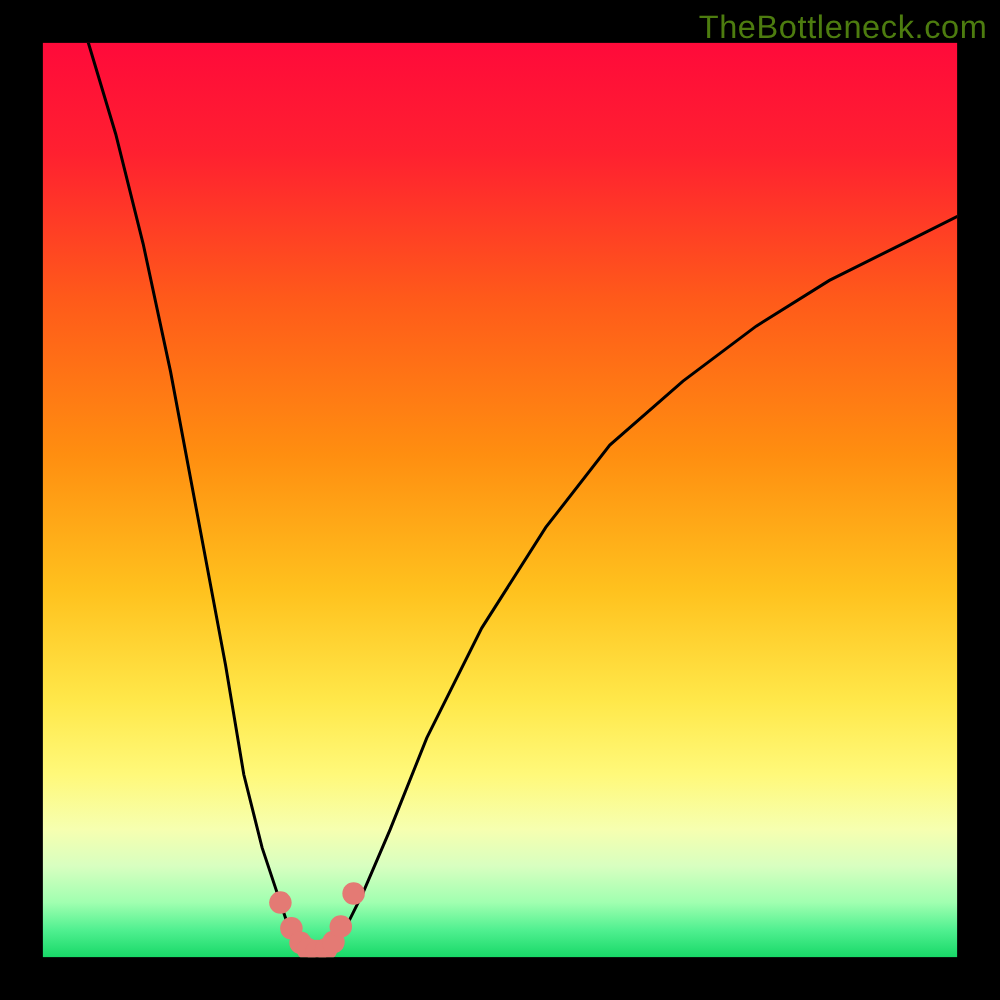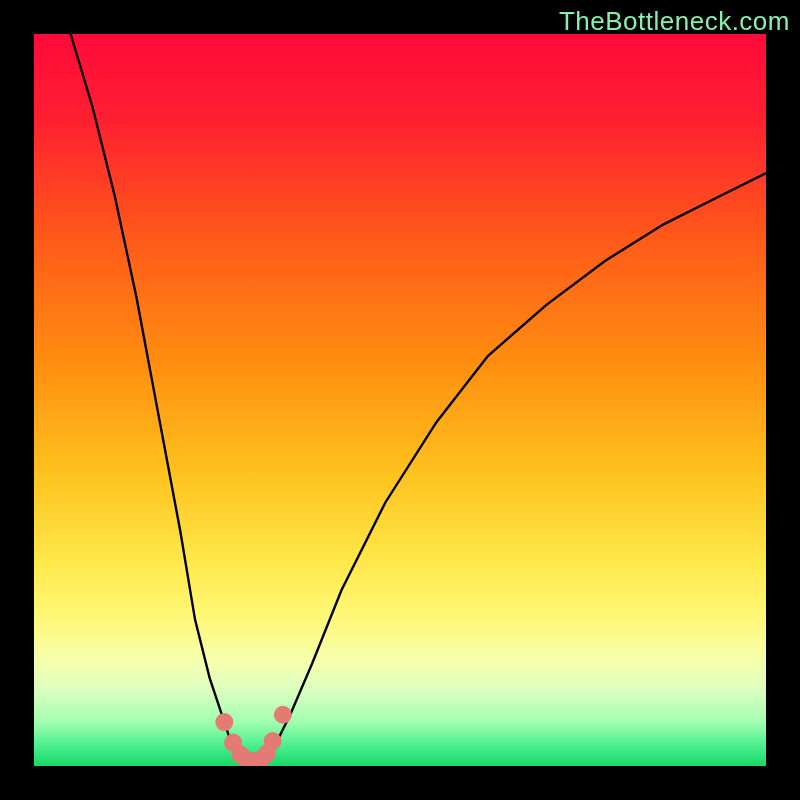--- a/index.html
+++ b/index.html
@@ -20,21 +20,21 @@
     overflow: hidden;
   }
   .gradient {
     position: absolute;
     inset: 0;
   }
   .watermark {
     position: absolute;
     top: 6px;
     right: 10px;
-    color: #86efac;
+    color: #4d7c0f;
     font-size: 26px;
     letter-spacing: 0.5px;
   }
   svg.curve {
     position: absolute;
     inset: 0;
   }
 </style>
 </head>
 <body>

